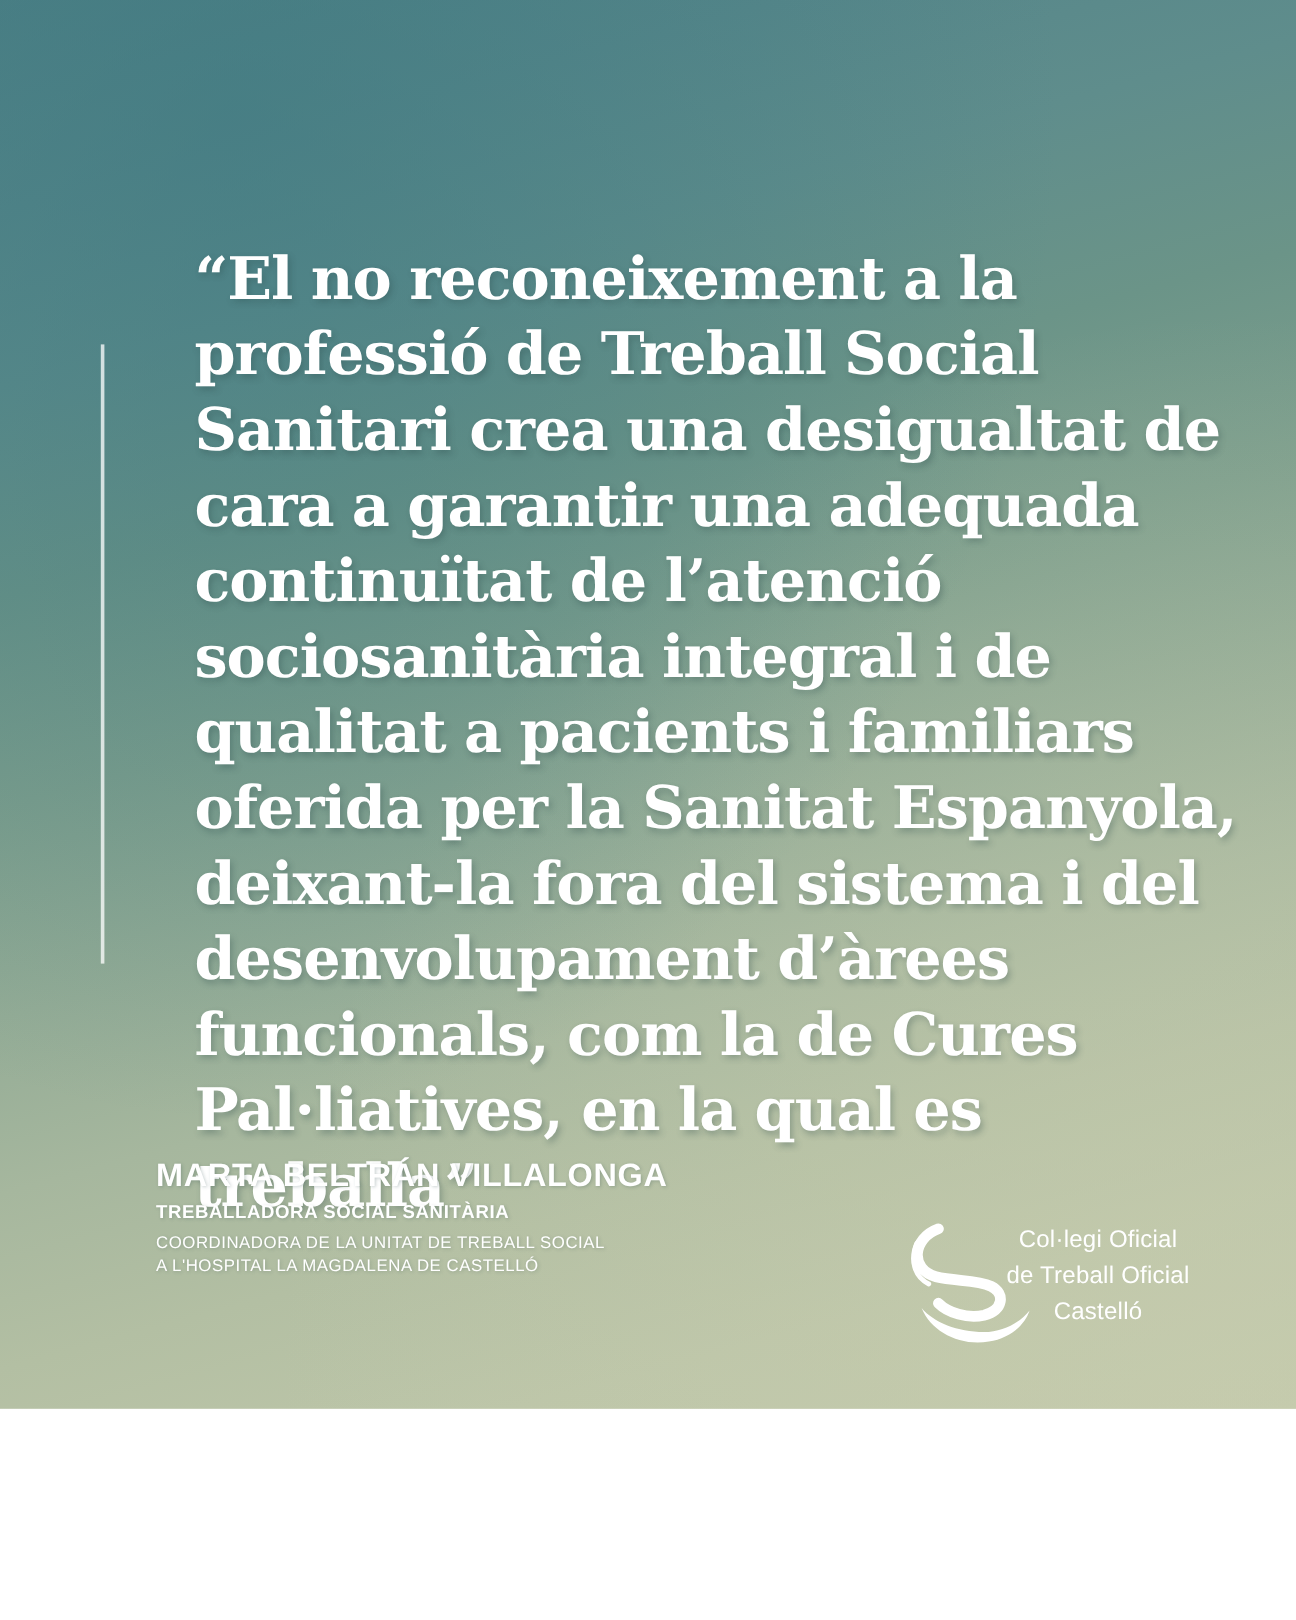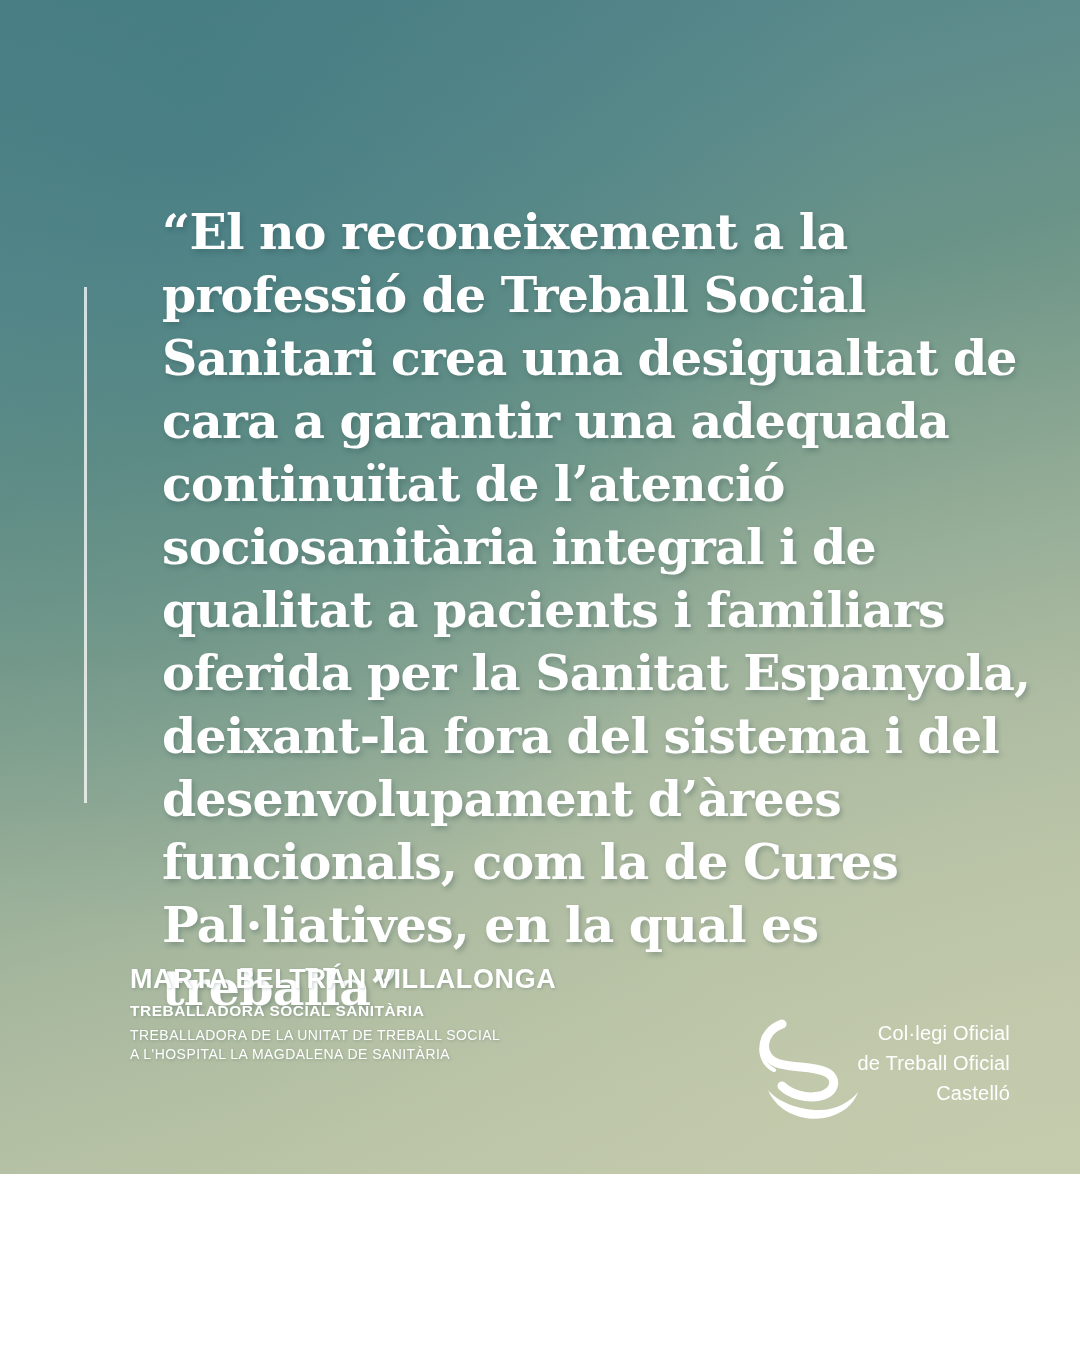--- a/index.html
+++ b/index.html
@@ -116,37 +116,37 @@
     position: absolute;
     left: 68px;
     top: 18px;
     width: 190px;
     font-size: 20px;
     line-height: 30px;
     font-weight: 400;
     letter-spacing: 0.2px;
     text-align: center;
   }
-  .logo-text div { white-space: nowrap; text-align: right; }
+  .logo-text div { white-space: nowrap; }
 </style>
 </head>
 <body>
 
 <div class="poster">
   <div class="content">
 
     <div class="quote-rule"></div>
 
     <blockquote class="quote">“El no reconeixement a la professió de Treball Social Sanitari crea una desigualtat de cara a garantir una adequada continuïtat de l’atenció sociosanitària integral i de qualitat a pacients i familiars oferida per la Sanitat Espanyola, deixant-la fora del sistema i del desenvolupament d’àrees funcionals, com la de Cures Pal·liatives, en la qual es treballa”</blockquote>
 
     <div class="attribution">
       <div class="attr-name">MARTA BELTRÁN VILLALONGA</div>
       <div class="attr-role">TREBALLADORA SOCIAL SANITÀRIA</div>
-      <div class="attr-line attr-sub">TREBALLADORA DE LA UNITAT DE TREBALL SOCIAL</div>
-      <div class="attr-line">A L'HOSPITAL LA MAGDALENA DE SANITÀRIA</div>
+      <div class="attr-line attr-sub">COORDINADORA DE LA UNITAT DE TREBALL SOCIAL</div>
+      <div class="attr-line">A L'HOSPITAL LA MAGDALENA DE CASTELLÓ</div>
     </div>
 
     <div class="logo">
       <svg class="logo-mark" viewBox="0 0 110 120" aria-hidden="true">
         <path d="M30 18 C8 26 6 52 28 58 C44 62 62 60 74 66 C86 72 84 86 68 90 C54 93 38 88 30 80" fill="none" stroke="#ffffff" stroke-width="9" stroke-linecap="round"></path>
         <path d="M16 84 C24 104 48 116 72 112 C90 109 102 98 106 86 C98 96 84 104 68 104 C46 104 26 96 16 84 Z" fill="#ffffff"></path>
         <path d="M12 30 C6 44 10 58 22 64" fill="none" stroke="#ffffff" stroke-width="4" stroke-linecap="round"></path>
       </svg>
       <div class="logo-text">
         <div>Col·legi Oficial</div>

